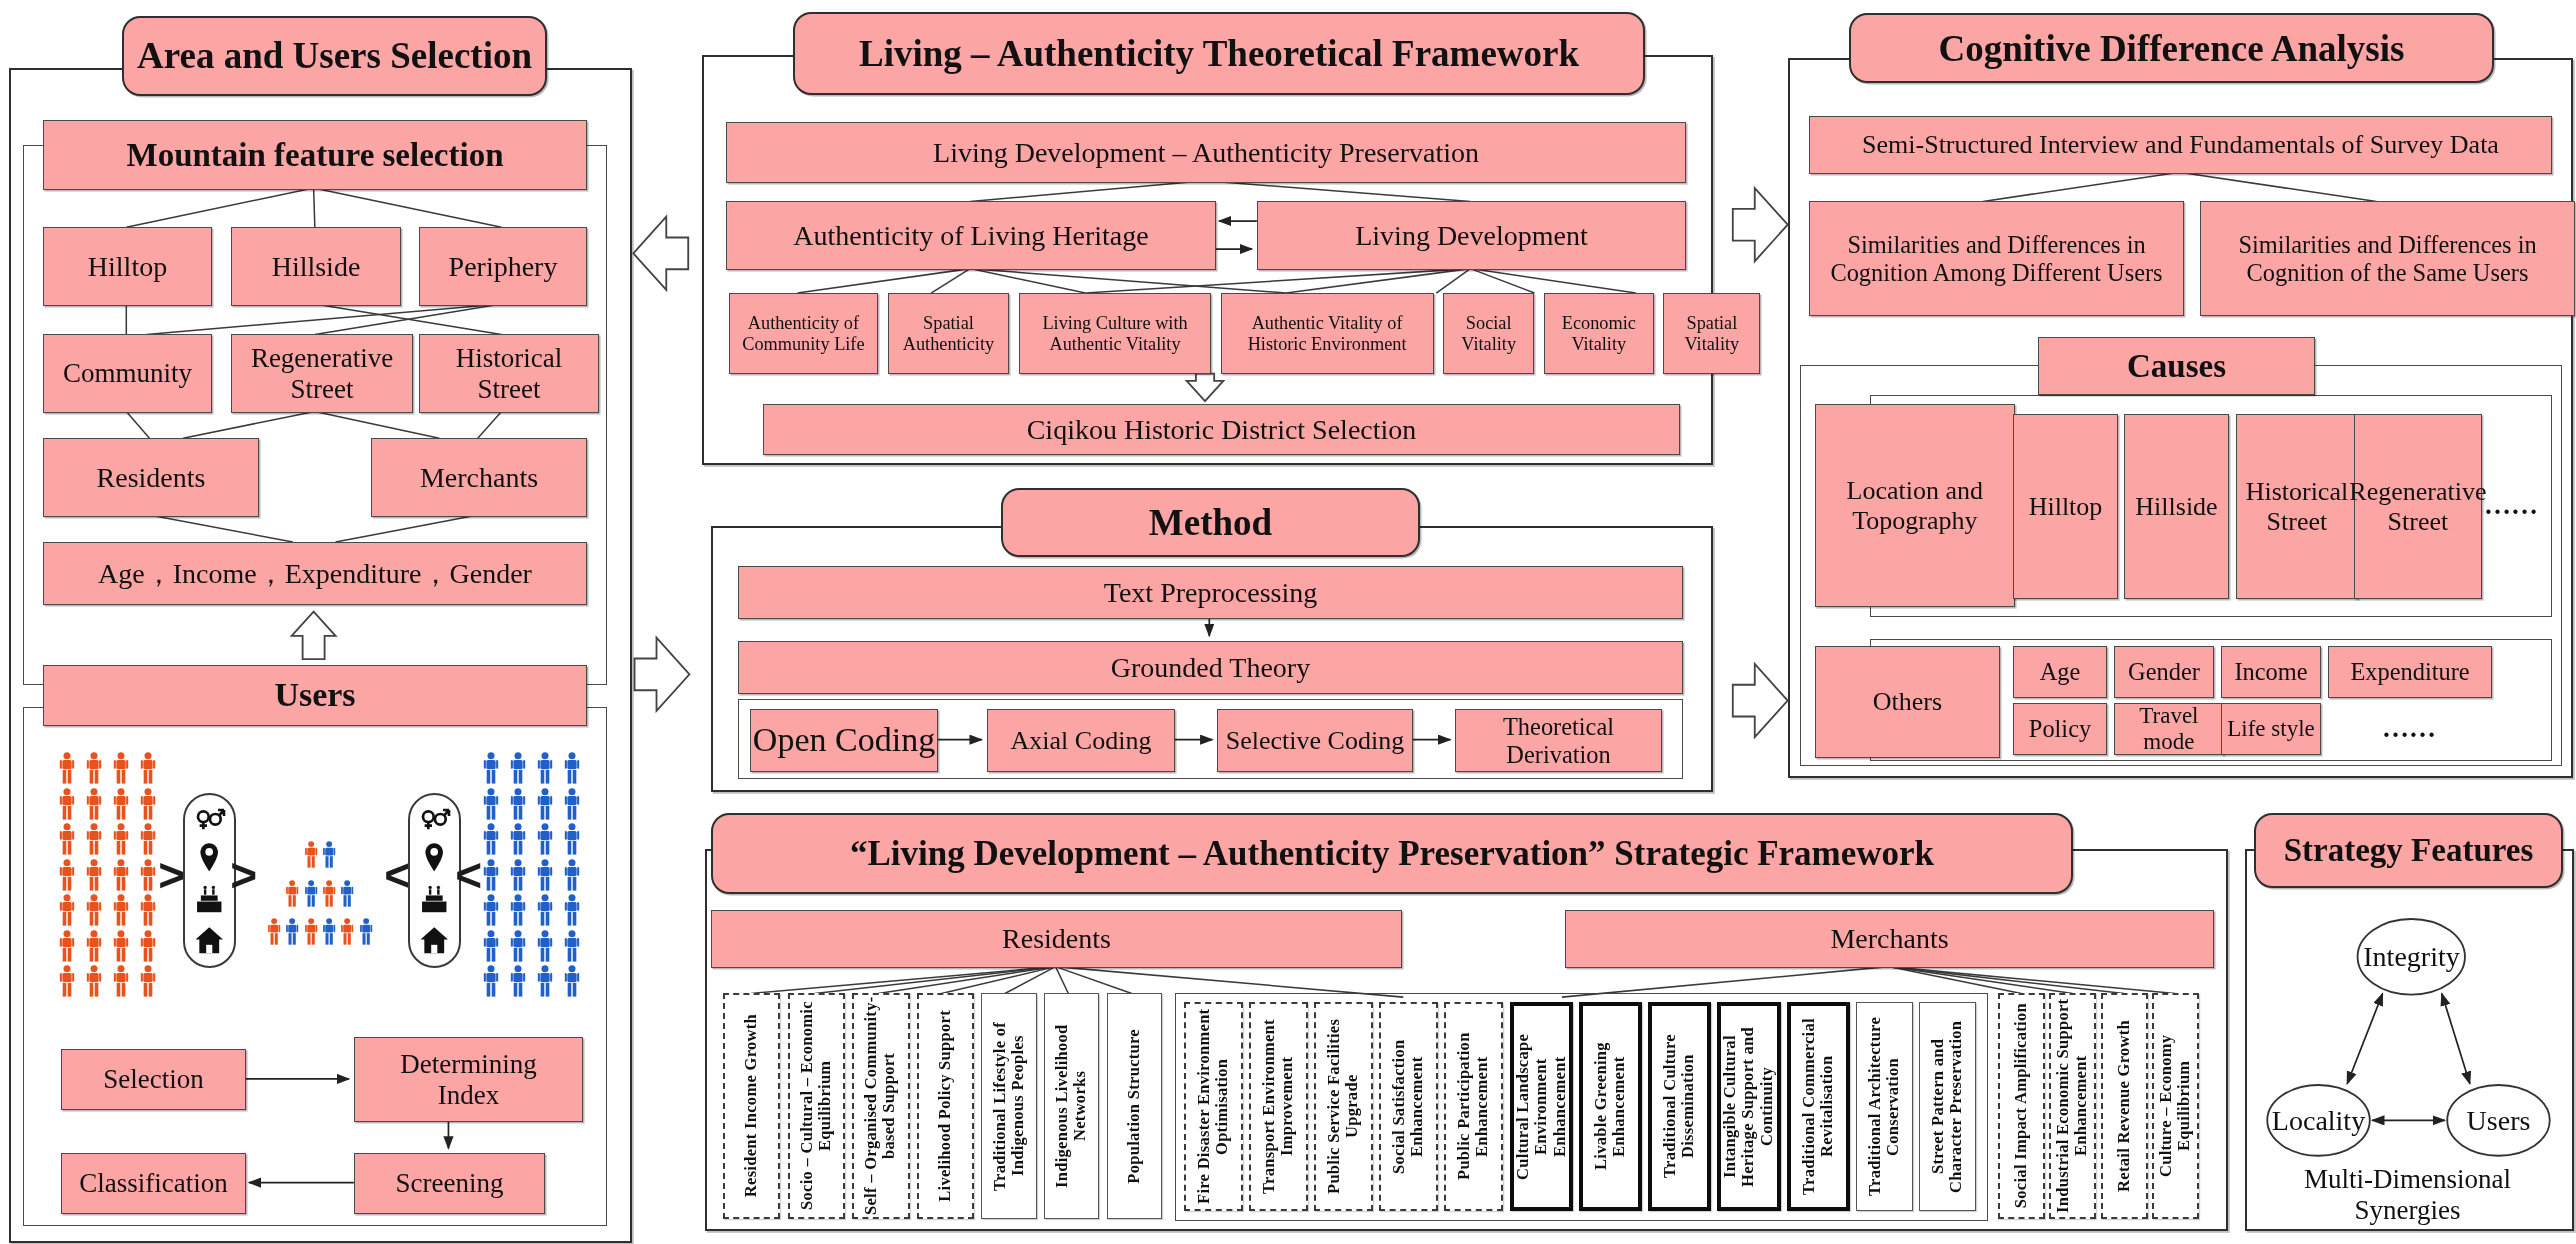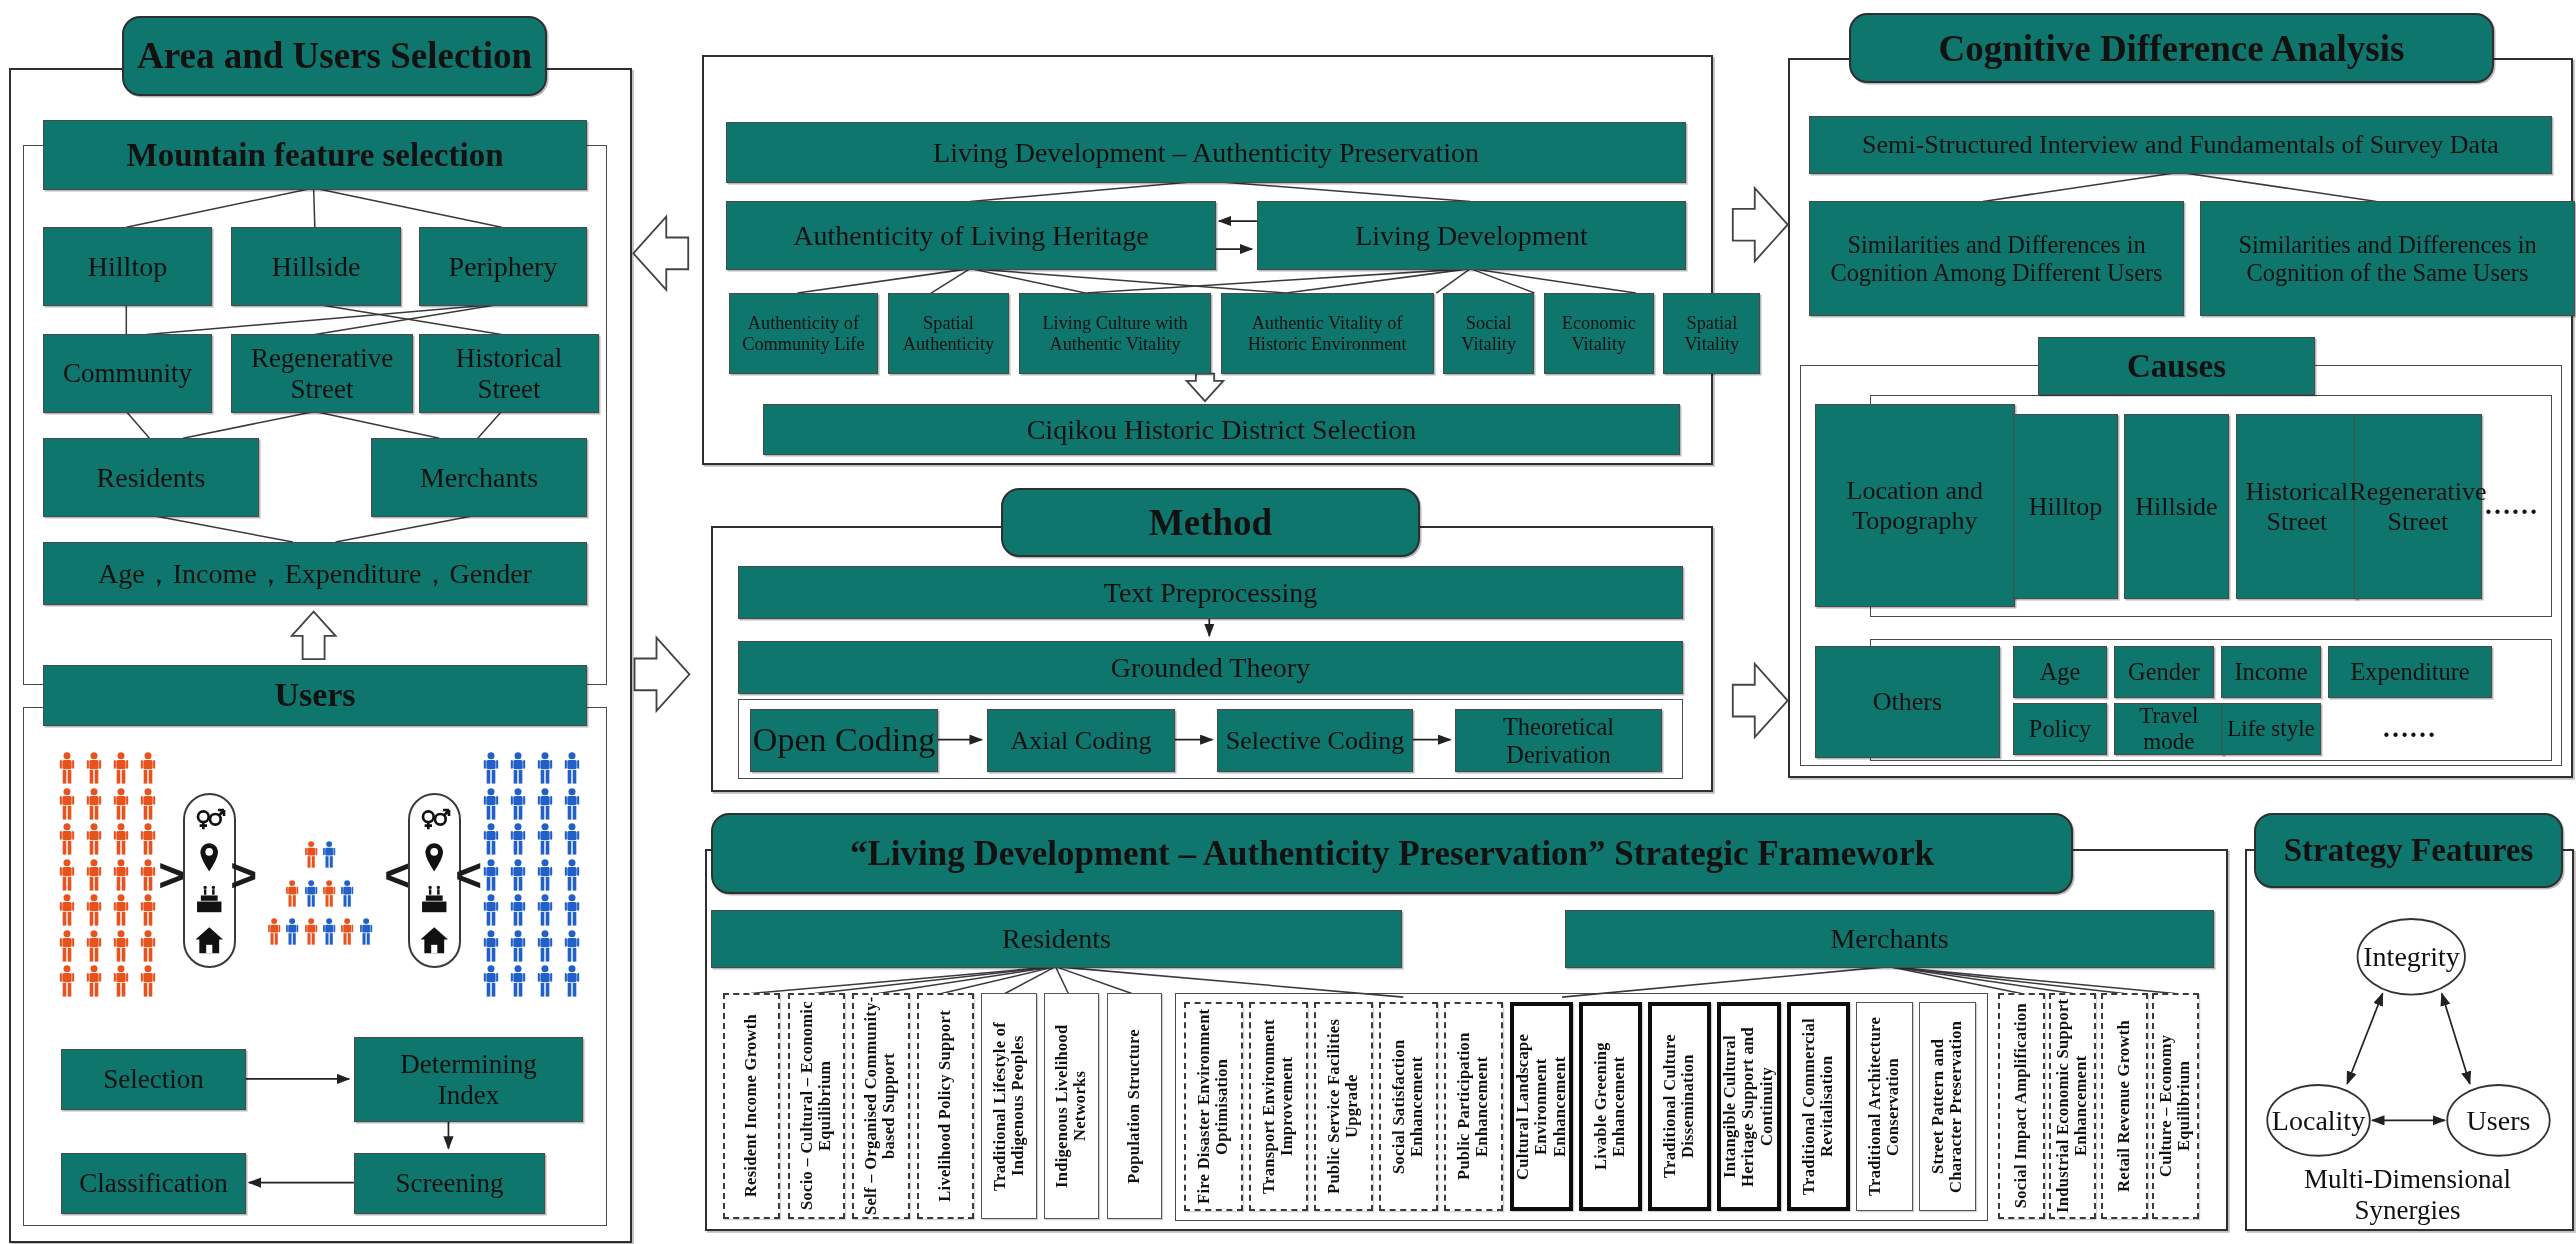--- a/index.html
+++ b/index.html
@@ -1,21 +1,21 @@
 <!DOCTYPE html>
 <html style="font-size:9.8px"><head>
 <meta charset="utf-8">
 <style>
   html,body{margin:0;padding:0;background:#fff;}
   #page{position:relative;width:2576px;height:1245px;background:#fff;
         font-family:"Liberation Serif","DejaVu Serif",serif;color:#111;overflow:hidden;}
   .panel{position:absolute;border:2.1px solid #2f2f2f;background:#fff;box-shadow:1.8px 1.8px 0 rgba(0,0,0,.25);}
   .container{position:absolute;border:1.8px solid #4a4a4a;background:transparent;}
   svg.overlay{position:absolute;left:0;top:0;z-index:5;}
-  .box{position:absolute;background:#0f766e;border:1.8px solid #4a4a4a;display:flex;align-items:center;justify-content:center;
+  .box{position:absolute;background:#fca5a5;border:1.8px solid #4a4a4a;display:flex;align-items:center;justify-content:center;
        text-align:center;box-shadow:1.5px 1.5px 0 rgba(0,0,0,.28);z-index:10;line-height:1.12;font-family:Liberation Serif, serif;}
   .title{border-radius:18.3px;font-weight:bold;border:2.1px solid #2f2f2f;}
   .hdr{font-weight:bold;}
   .lbl{position:absolute;display:flex;align-items:center;justify-content:center;text-align:center;z-index:10;}
   .flexrow{position:absolute;display:flex;z-index:10;}
   .vbox{display:flex;align-items:center;justify-content:center;background:#fff;box-shadow:1.2px 1.2px 0 rgba(0,0,0,.18);}
   .vbox span{writing-mode:vertical-rl;transform:rotate(180deg);font-weight:bold;font-size:16.5px;line-height:1.12;
              text-align:center;letter-spacing:0.3px;}
   .vbox.dashed{border:2.1px dashed #3a3a3a;}
   .vbox.solid{border:1.8px solid #555;}
@@ -808,20 +808,23 @@
   <div class="box" style="left:354px;top:1037px;width:189px;height:83px;font-size:27px;padding:0 19px;">
       <span>Determining Index</span>
     </div>
   <div class="box" style="left:354px;top:1153px;width:189px;height:59px;font-size:27px;">
       <span>Screening</span>
     </div>
   <div class="box" style="left:61px;top:1153px;width:183px;height:59px;font-size:27px;">
       <span>Classification</span>
     </div>
 
+  <div class="box title" style="left:793px;top:12.2px;width:848px;height:79px;font-size:37px;">
+      <span>Living – Authenticity Theoretical Framework</span>
+    </div>
   <div class="box" style="left:726px;top:122px;width:958px;height:59px;font-size:28px;">
       <span>Living Development – Authenticity Preservation</span>
     </div>
   <div class="box" style="left:726px;top:201px;width:488px;height:67px;font-size:28px;">
       <span>Authenticity of Living Heritage</span>
     </div>
   <div class="box" style="left:1257px;top:201px;width:427px;height:67px;font-size:28px;">
       <span>Living Development</span>
     </div>
   <div class="flexrow" id="fw-dims" style="left:729px;top:293px;width:952px;height:79px;gap:9.8px;">

